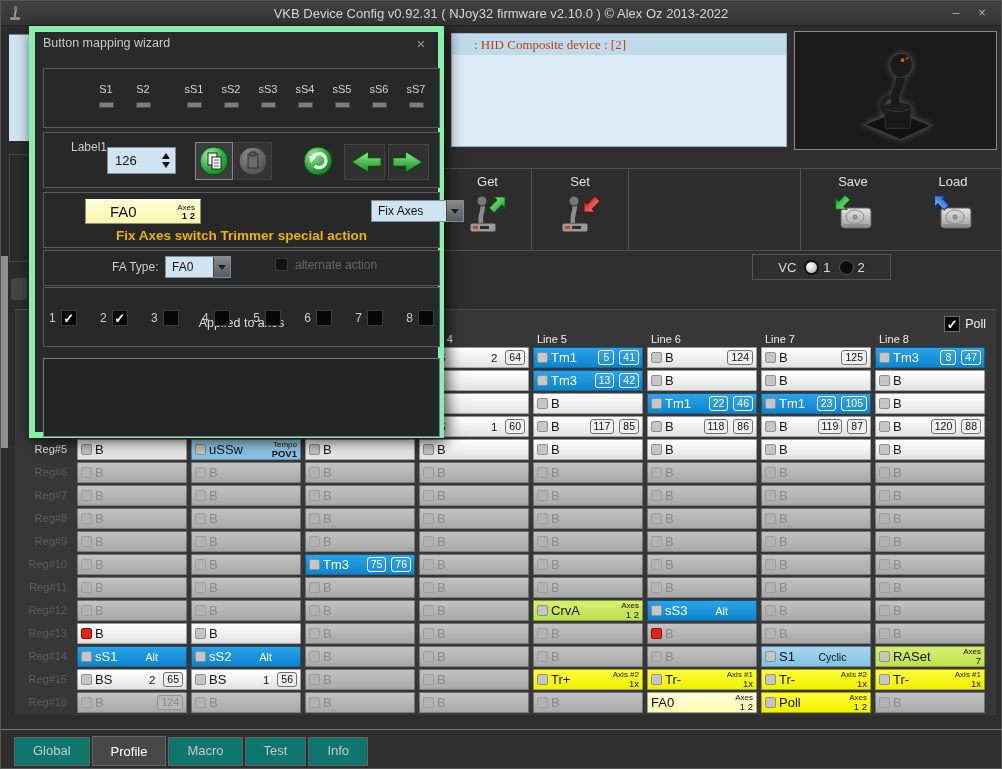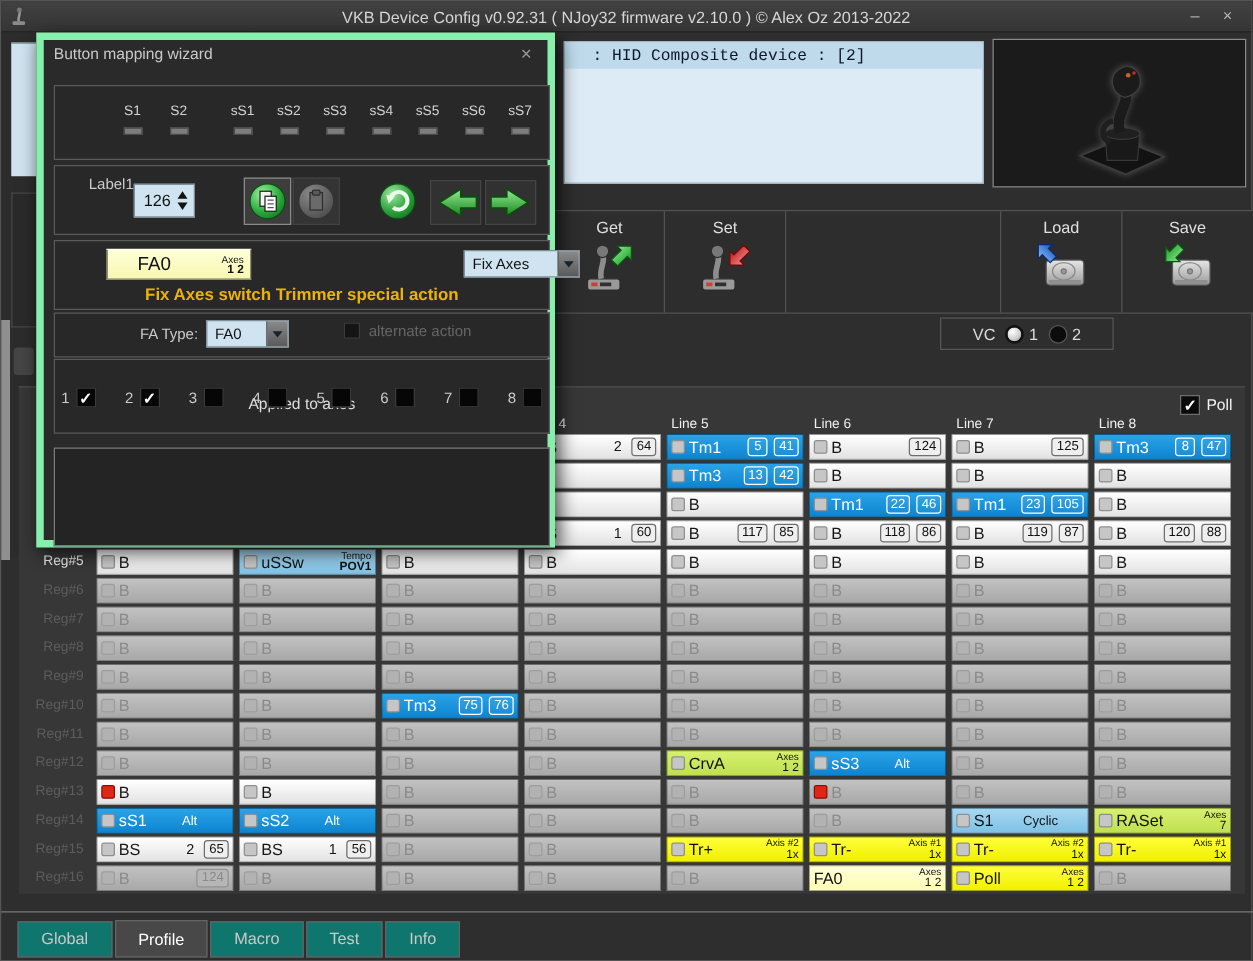--- a/index.html
+++ b/index.html
@@ -15,21 +15,21 @@
   .btn-close { right:8px; }
 
   
   .left-strip { position:absolute; left:0; top:25px; width:28px; height:420px; background:#2c2c2c; }
   .remnant-combo { position:absolute; left:8px; top:8px; width:20px; height:107px; background:#cfe3f0; border-top:1px solid #7a8a94; }
   .remnant-panel { position:absolute; left:8px; top:128px; width:20px; height:108px; background:#2a2a2a; border:1px solid #474747; border-right:none; }
   .remnant-btn { position:absolute; left:10px; top:252px; width:16px; height:22px; background:#454545; border-radius:3px; }
   .remnant-rail { position:absolute; left:0; top:230px; width:7px; height:192px; background:#8f8f8f; }
 
   
-  .device-box { position:absolute; left:450px; top:32px; width:336px; height:114px; background:#dcebf5; border:1px solid #9fb4c2; font-family:Liberation Mono, monospace; font-size:13px; color:#0f172a; }
+  .device-box { position:absolute; left:450px; top:32px; width:336px; height:114px; background:#dcebf5; border:1px solid #9fb4c2; font-family:Liberation Serif, serif; font-size:13px; color:#c2410c; }
   .device-line-sel { height:21px; background:#bedaeb; line-height:21px; padding-left:22px; white-space:pre; }
 
   
   .stick-box { position:absolute; left:793px; top:30px; width:203px; height:119px; background:#1b1b1b; border:1px solid #8a8a8a; display:flex; align-items:center; justify-content:center; }
 
   
   .actions { position:absolute; left:443px; top:167px; width:559px; height:83px; background:#2d2d2d; border-top:1px solid #525252; border-bottom:1px solid #525252; display:flex; }
   .action-cell { position:relative; height:100%; border-right:1px solid #525252; display:flex; flex-direction:column; align-items:center; padding-top:5px; }
   .action-cell .alabel { color:#e0e0e0; font-size:13px; margin-bottom:3px; }
   .a-get { width:88px; } .a-set { width:97px; } .a-spacer { width:172px; } .a-load { width:97px; } .a-save { width:104px; border-right:none; }
@@ -85,21 +85,21 @@
   .dlg-title { height:22px; display:flex; align-items:center; padding:0 8px; color:#c9c9c9; font-size:12.5px; }
   .dlg-close { margin-left:auto; color:#9a9a9a; font-size:15px; width:18px; text-align:center; }
   .grp { position:absolute; border:1px solid #5a5a5a; background:#282828; }
   .g1 { left:8px; top:36px; width:397px; height:60px; display:flex; justify-content:flex-end; gap:19px; padding:14px 14px 0 0; }
   .sw { display:flex; flex-direction:column; align-items:center; width:18px; }
   .sw.gap-after { margin-right:14px; }
   .sw .swl { color:#d2d2d2; font-size:11px; }
   .sw .swb { width:15px; height:6px; background:#7d7d7d; border:1px solid #4a4a4a; margin-top:7px; }
   .g2 { left:8px; top:100px; width:397px; height:56px; }
   .lbl1 { position:absolute; left:36px; top:108px; color:#cccccc; font-size:12px; }
-  .spinner { position:absolute; left:72px; top:115px; width:49px; height:27px; background:#cfe3f0; border:1px solid #7f8f99; display:flex; align-items:center; }
+  .spinner { position:absolute; left:72px; top:115px; width:69px; height:27px; background:#cfe3f0; border:1px solid #7f8f99; display:flex; align-items:center; }
   .spin-val { flex:1; font-size:13px; color:#111; padding-left:7px; }
   .spin-arrows { width:16px; display:flex; flex-direction:column; align-items:center; gap:3px; padding-right:3px; }
   .tri-up { width:0; height:0; border-left:4px solid transparent; border-right:4px solid transparent; border-bottom:6px solid #111; }
   .tri-dn { width:0; height:0; border-left:4px solid transparent; border-right:4px solid transparent; border-top:6px solid #111; }
   .icon-btn { position:absolute; display:flex; align-items:center; justify-content:center; }
   .b-copy { left:160px; top:110px; width:38px; height:38px; background:#3d3d3d; border:1px solid #8a8a8a; }
   .b-paste { left:199px; top:110px; width:38px; height:38px; background:#343434; border:1px solid #424242; }
   .b-undo { left:263px; top:109px; width:40px; height:40px; }
   .b-prev { left:309px; top:112px; width:41px; height:36px; background:#313131; border:1px solid #454545; }
   .b-next { left:353px; top:112px; width:41px; height:36px; background:#313131; border:1px solid #454545; }
@@ -199,61 +199,61 @@
         <rect x="7" y="34" width="5" height="3" fill="#d04030"></rect>
           <rect x="14" y="34" width="9" height="3" fill="#303030"></rect>
         <path d="M15 31 C13 22 19 18 16 11" stroke="#8d8d8d" stroke-width="4.5" fill="none"></path>
         <circle cx="16" cy="9" r="5" fill="#787878" stroke="#2c2c2c"></circle>
         <g transform="translate(33,13) rotate(135)">
             <polygon points="-9,-3.5 2,-3.5 2,-8 10,0 2,8 2,3.5 -9,3.5" fill="url(#gra)" stroke="#6e0a0a"></polygon>
           </g>
       </svg>
     </div>
     <div class="action-cell a-spacer"></div>
+    <div class="action-cell a-save">
+      <div class="alabel">Save</div>
+      <svg width="48" height="44" viewBox="0 0 48 44">
+        <defs>
+          <linearGradient id="gsil2" x1="0" y1="0" x2="0" y2="1">
+              <stop offset="0" stop-color="#e6e6e6"></stop>
+              <stop offset="1" stop-color="#9c9c9c"></stop>
+            </linearGradient>
+          <linearGradient id="ggr2" x1="0" y1="0" x2="0" y2="1">
+              <stop offset="0" stop-color="#8ae88a"></stop>
+              <stop offset="1" stop-color="#1d9e2d"></stop>
+            </linearGradient>
+        </defs>
+        <rect x="12" y="16" width="30" height="20" rx="3" fill="url(#gsil2)" stroke="#5c5c5c"></rect>
+        <ellipse cx="26" cy="25" rx="9" ry="7" fill="none" stroke="#8a8a8a"></ellipse>
+        <circle cx="26" cy="25" r="2" fill="#9a9a9a" stroke="#777"></circle>
+        <rect x="14" y="32" width="26" height="3" fill="#8f8f8f"></rect>
+        <g transform="translate(13,11) rotate(135)">
+            <polygon points="-8,-3.5 1,-3.5 1,-8 9,0 1,8 1,3.5 -8,3.5" fill="url(#ggr2)" stroke="#0a5a14"></polygon>
+          </g>
+      </svg>
+    </div>
     <div class="action-cell a-load">
       <div class="alabel">Load</div>
       <svg width="48" height="44" viewBox="0 0 48 44">
         <defs>
           <linearGradient id="gsil" x1="0" y1="0" x2="0" y2="1">
               <stop offset="0" stop-color="#e6e6e6"></stop>
               <stop offset="1" stop-color="#9c9c9c"></stop>
             </linearGradient>
           <linearGradient id="gbl" x1="0" y1="0" x2="0" y2="1">
               <stop offset="0" stop-color="#8cc0f4"></stop>
               <stop offset="1" stop-color="#1450c0"></stop>
             </linearGradient>
         </defs>
         <rect x="12" y="16" width="30" height="20" rx="3" fill="url(#gsil)" stroke="#5c5c5c"></rect>
         <ellipse cx="26" cy="25" rx="9" ry="7" fill="none" stroke="#8a8a8a"></ellipse>
         <circle cx="26" cy="25" r="2" fill="#9a9a9a" stroke="#777"></circle>
         <rect x="14" y="32" width="26" height="3" fill="#8f8f8f"></rect>
         <g transform="translate(12,10) rotate(-135)">
             <polygon points="-8,-3.5 1,-3.5 1,-8 9,0 1,8 1,3.5 -8,3.5" fill="url(#gbl)" stroke="#0c2c70"></polygon>
-          </g>
-      </svg>
-    </div>
-    <div class="action-cell a-save">
-      <div class="alabel">Save</div>
-      <svg width="48" height="44" viewBox="0 0 48 44">
-        <defs>
-          <linearGradient id="gsil2" x1="0" y1="0" x2="0" y2="1">
-              <stop offset="0" stop-color="#e6e6e6"></stop>
-              <stop offset="1" stop-color="#9c9c9c"></stop>
-            </linearGradient>
-          <linearGradient id="ggr2" x1="0" y1="0" x2="0" y2="1">
-              <stop offset="0" stop-color="#8ae88a"></stop>
-              <stop offset="1" stop-color="#1d9e2d"></stop>
-            </linearGradient>
-        </defs>
-        <rect x="12" y="16" width="30" height="20" rx="3" fill="url(#gsil2)" stroke="#5c5c5c"></rect>
-        <ellipse cx="26" cy="25" rx="9" ry="7" fill="none" stroke="#8a8a8a"></ellipse>
-        <circle cx="26" cy="25" r="2" fill="#9a9a9a" stroke="#777"></circle>
-        <rect x="14" y="32" width="26" height="3" fill="#8f8f8f"></rect>
-        <g transform="translate(13,11) rotate(135)">
-            <polygon points="-8,-3.5 1,-3.5 1,-8 9,0 1,8 1,3.5 -8,3.5" fill="url(#ggr2)" stroke="#0a5a14"></polygon>
           </g>
       </svg>
     </div>
   </div>
 
   <div class="vc-group">
     <span>VC</span>
     <span class="vc-item">
       <span class="radio sel"></span>
       <span>1</span>

